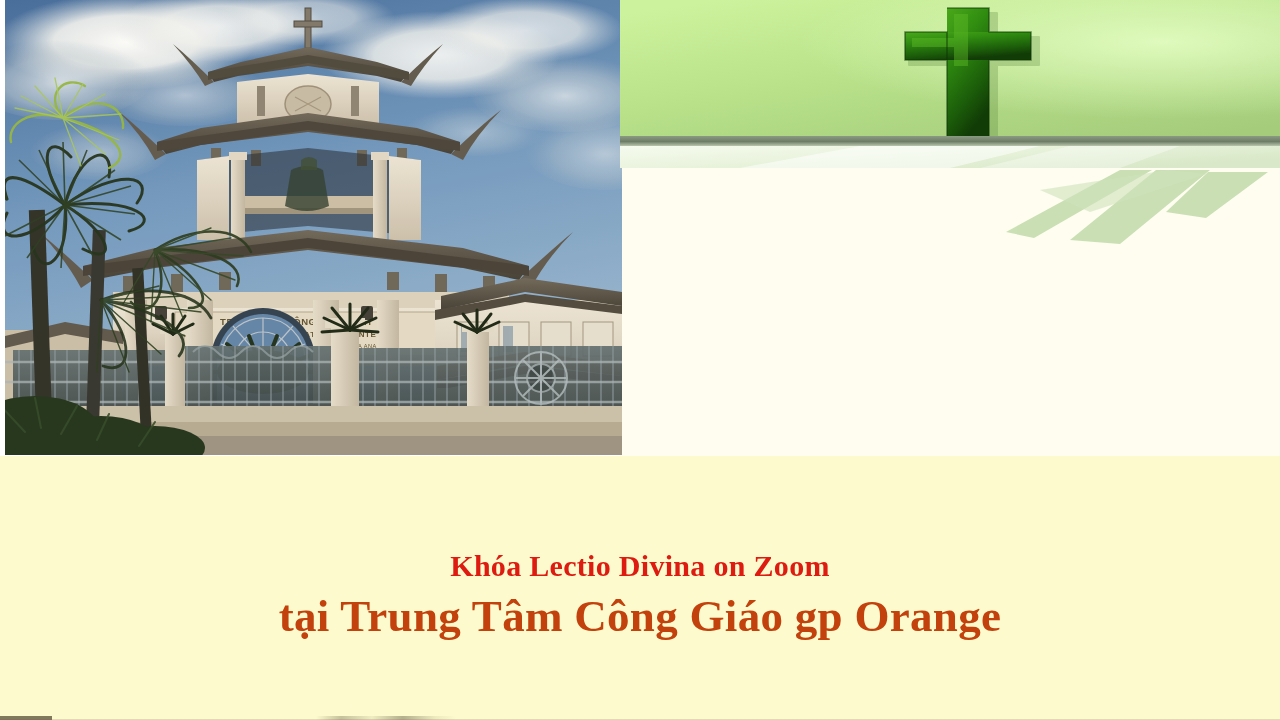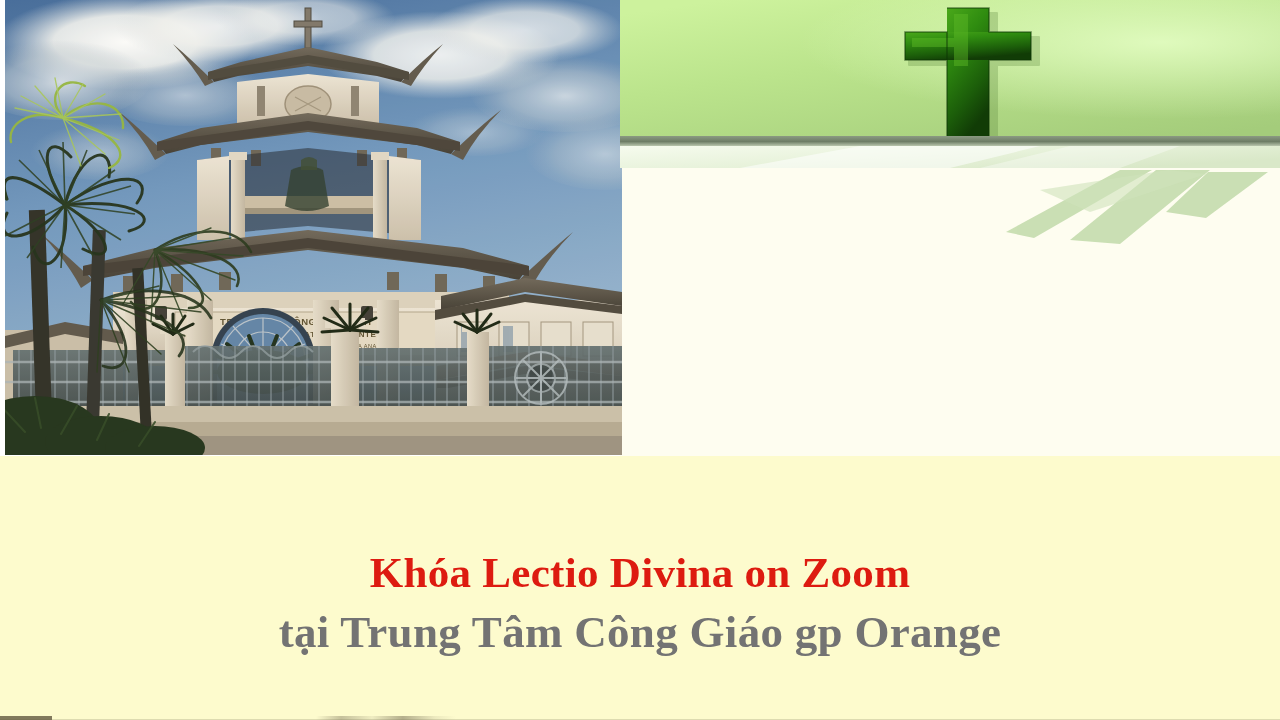--- a/index.html
+++ b/index.html
@@ -97,28 +97,28 @@
     position: absolute;
     left: 0;
     top: 548px;
     width: 1280px;
     text-align: center;
   }
   .headline-red {
     display: block;
     color: #dd1b10;
     font-weight: bold;
-    font-size: 43px;
+    font-size: 30px;
     line-height: 1.18;
     white-space: nowrap;
     letter-spacing: 0.3px;
   }
   .headline-black {
     display: block;
-    color: #737373;
+    color: #c2410c;
     font-weight: bold;
     font-size: 45px;
     line-height: 1.2;
     white-space: nowrap;
     margin-top: 6px;
     letter-spacing: 0.3px;
   }
 
   
   .bottom-sliver {

